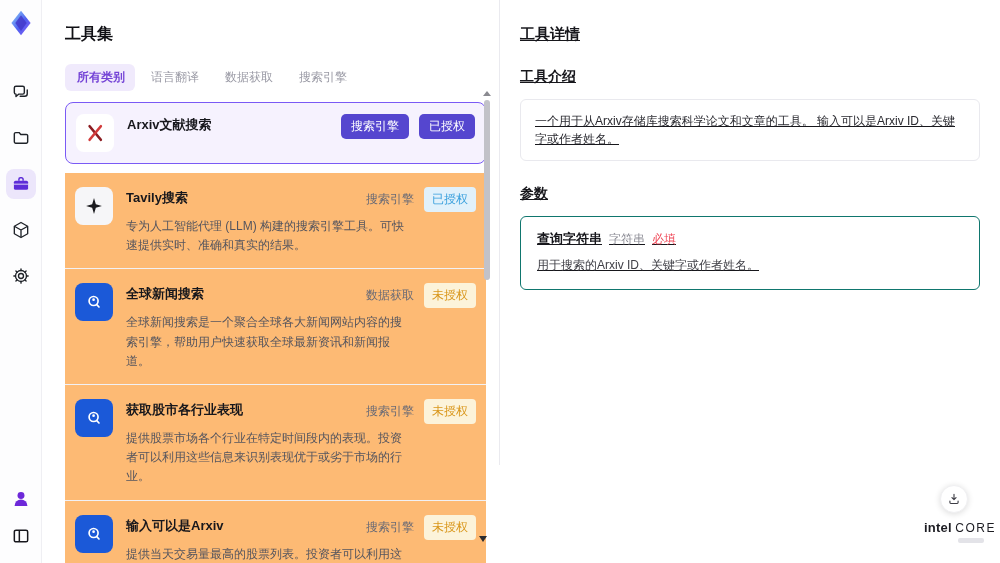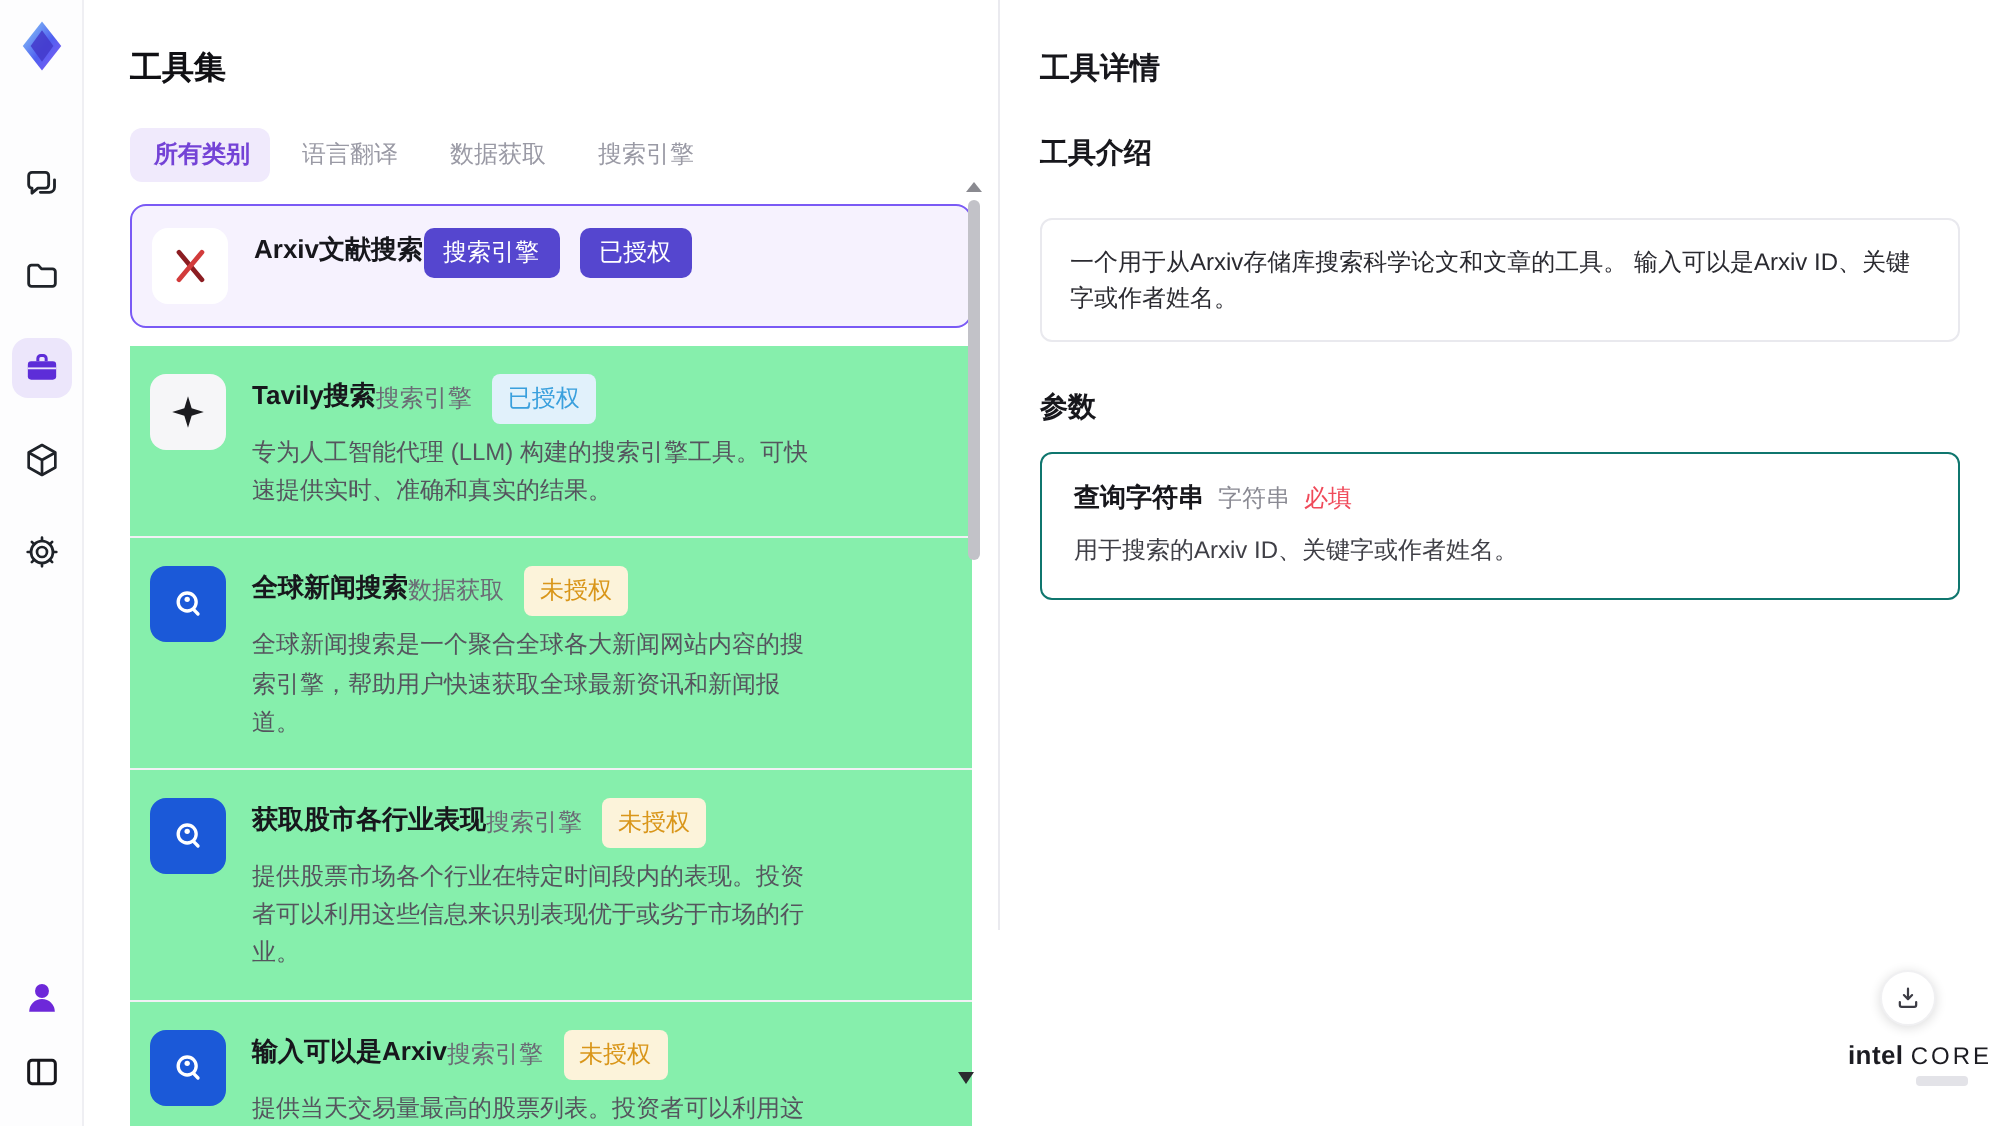--- a/index.html
+++ b/index.html
@@ -18,50 +18,50 @@
 
   
   .list-panel { position:absolute; left:42px; top:0; width:458px; height:465px; background:#fff;
                 border-right:1px solid #eaeaef; padding:24px 0 0 23px; }
   .panel-title { font-size:16px; font-weight:bold; color:#101014; }
   .tabs { display:flex; gap:6px; margin-top:19px; }
   .tab { font-size:12px; color:#9a9aa5; padding:5px 10px; border-radius:6px; cursor:pointer; white-space:nowrap; }
   .tab.active { background:#f0eafc; color:#7443d6; font-weight:bold;padding-left:12px; }
 
   .tool-list { margin-top:11px; width:421px; }
-  .tool-card { display:flex; padding:14px 10px 13px 10px; border-bottom:1px solid #f1f1f5; background:#86efac; cursor:pointer; }
+  .tool-card { display:flex; padding:14px 10px 13px 10px; border-bottom:1px solid #f1f1f5; background:#fdba74; cursor:pointer; }
   .tool-card.selected { background:#f6f2fe; border:1.5px solid #7a5af5; border-radius:8px; padding:11px 10px; margin-bottom:9px; }
   .tool-icon { width:38px; height:38px; border-radius:8px; background:#f6f6f8; flex:none;
                display:flex; align-items:center; justify-content:center; margin-right:13px; }
   .tool-card.selected .tool-icon { background:#fff; }
   .tool-icon.finance { background:#1b59d8; }
   .tool-main { flex:1; min-width:0; }
-  .tool-head { display:flex; justify-content:flex-start; align-items:flex-start; }
+  .tool-head { display:flex; justify-content:space-between; align-items:flex-start; }
   .tool-title { font-size:13px; font-weight:bold; color:#17171c; padding-top:2px; }
   .tool-desc { font-size:12px; color:#55555e; line-height:1.6; margin-top:5px; max-width:280px; }
   .tool-tags { display:flex; gap:10px; align-items:center; flex:none; }
   .tag-btn { background:#5546cf; color:#fff; font-size:12px; padding:4px 10px; border-radius:5px; cursor:pointer; }
   .tag-cat { color:#6b6b75; font-size:12px; }
   .chip { font-size:12px; padding:4px 8px; border-radius:4px; }
   .chip.auth { background:#e1f1fb; color:#3aa0dd; }
   .chip.unauth { background:#fcf3da; color:#d9961a; }
 
   
   .scrollbar { position:absolute; top:0; left:0; width:0; height:0; }
   .sb-thumb { position:absolute; left:442px; top:100px; width:6px; height:180px; background:#c2c2c8; border-radius:3px; cursor:pointer; }
   .sb-up { position:absolute; left:441px; top:91px; width:0; height:0;
            border-left:4px solid transparent; border-right:4px solid transparent; border-bottom:5px solid #8a8a90; cursor:pointer; }
   .sb-down { position:absolute; left:437px; top:536px; width:0; height:0;
            border-left:4px solid transparent; border-right:4px solid transparent; border-top:6px solid #2b2b30; cursor:pointer; }
 
   
-  .detail-panel { position:absolute; left:500px; top:0; width:500px; height:486px; background:#fff; padding:25px 20px 0 20px; }
+  .detail-panel { position:absolute; left:500px; top:0; width:500px; height:486px; background:#fff; padding:25px 20px 0 20px;text-decoration:underline; }
   .detail-title { font-size:15px; font-weight:bold; }
   .section-h { font-size:14px; font-weight:bold; margin-top:24px; }
-  .intro-box { margin-top:23px; border:1px solid #e9e9ee; border-radius:6px; padding:12px 14px;
+  .intro-box { margin-top:13px; border:1px solid #e9e9ee; border-radius:6px; padding:12px 14px;
                font-size:12px; color:#2a2a30; line-height:1.5; }
   .param-box { margin-top:13px; border:1px solid #0f766e; border-radius:6px; padding:13px 16px 15px 16px; }
   .param-head { display:flex; align-items:baseline; gap:7px; }
   .param-name { font-size:13px; font-weight:bold; color:#17171c; }
   .param-type { font-size:12px; color:#8a8a93; }
   .param-required { font-size:12px; color:#f04a5a; }
   .param-desc { margin-top:9px; font-size:12px; color:#3f3f46; }
 
   
   .fab { position:absolute; left:940px; top:485px; width:28px; height:28px; border-radius:50%;

